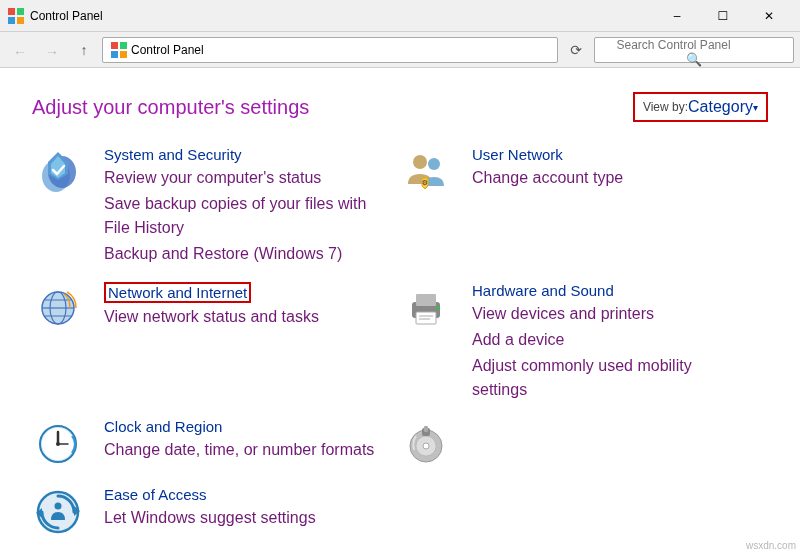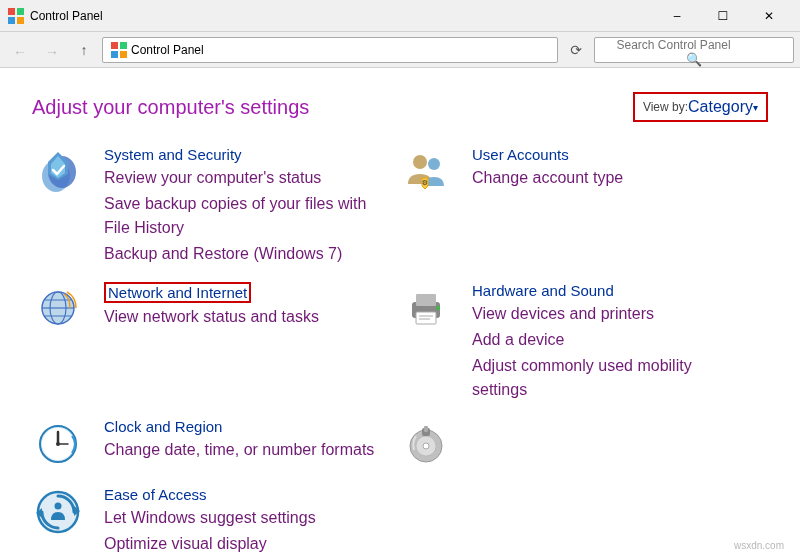--- a/index.html
+++ b/index.html
@@ -211,21 +211,21 @@
       color: #701a75;
       cursor: pointer;
       margin-top: 2px;
       line-height: 1.5;
     }
 
     
     .watermark {
       position: fixed;
       bottom: 4px;
-      right: 16px;
+      right: 4px;
       font-size: 10px;
       color: #999;
       opacity: 0.7;
     }
   </style>
 </head>
 <body>
 
 <div class="title-bar">
 
@@ -302,21 +302,21 @@
           <circle cx="18" cy="14" r="7" fill="#c8a96e"></circle>
           <path d="M6,36 Q6,26 18,26 Q30,26 30,36" fill="#c8a96e"></path>
           <circle cx="32" cy="16" r="6" fill="#7ab0d4"></circle>
           <path d="M22,38 Q22,29 32,29 Q42,29 42,38" fill="#7ab0d4"></path>
 
           <polygon points="20,30 26,30 26,38 23,41 20,38" fill="#f9c74f" stroke="#e6a800" stroke-width="1"></polygon>
           <text x="23" y="37" font-size="7" fill="#333" text-anchor="middle">⚙</text>
         </svg>
       </div>
       <div class="cat-text">
-        <span class="cat-title">User Accounts</span>
+        <span class="cat-title">User Network</span>
         <span class="cat-link">Change account type</span>
       </div>
     </div>
 
     <div class="category-item">
       <div class="cat-icon">
         <svg width="48" height="48" viewBox="0 0 48 48">
 
           <circle cx="24" cy="24" r="16" fill="#7ab0d4" opacity="0.5"></circle>
           <circle cx="24" cy="24" r="16" fill="none" stroke="#4472c4" stroke-width="1.5"></circle>
@@ -407,20 +407,19 @@
           <path d="M24,40 A16,16 0 0,1 8,24" stroke="#2980b9" stroke-width="3" fill="none" stroke-linecap="round"></path>
           <polygon points="8,30 8,20 2,25" fill="#2980b9"></polygon>
 
           <circle cx="24" cy="18" r="3.5" fill="#2980b9"></circle>
           <path d="M17,32 Q17,24 24,24 Q31,24 31,32" fill="#2980b9"></path>
         </svg>
       </div>
       <div class="cat-text">
         <span class="cat-title">Ease of Access</span>
         <span class="cat-link">Let Windows suggest settings</span>
-        <span class="cat-link">Optimize visual display</span>
       </div>
     </div>
 
   </div>
 </div>
 
 <div class="watermark">wsxdn.com</div>
 
 </body></html>

